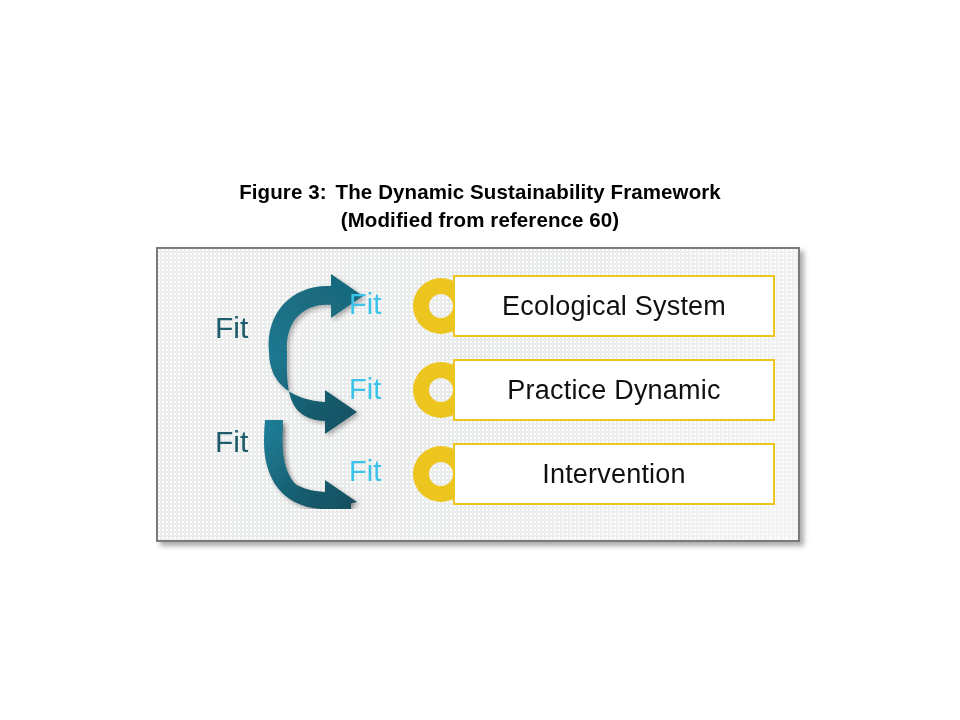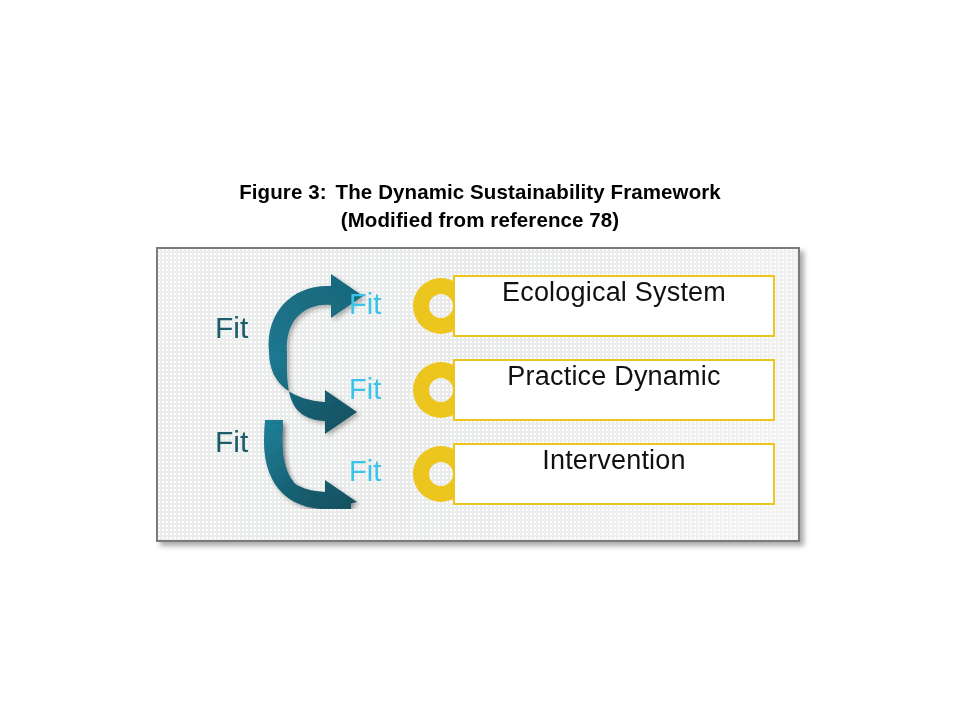--- a/index.html
+++ b/index.html
@@ -107,38 +107,38 @@
   .label-box {
     position: absolute;
     left: 40px;
     top: 0;
     width: 322px;
     height: 62px;
     box-sizing: border-box;
     background: #ffffff;
     border: 2px solid #ecc61e;
     display: flex;
-    align-items: flex-start;
+    align-items: center;
     justify-content: center;
   }
   .label-box-text {
     color: #101010;
     font-size: 27px;
     font-weight: 400;
     letter-spacing: 0.2px;
     font-family: "Liberation Sans", sans-serif;
     white-space: nowrap;
   }
 </style>
 </head>
 <body>
 
 <div id="figure-caption">
   <span id="caption-line-1"><span>Figure 3:</span><span class="cap-pad"></span><span>The Dynamic Sustainability Framework</span></span>
-  <span id="caption-line-2">(Modified from reference  78)</span>
+  <span id="caption-line-2">(Modified from reference  60)</span>
 </div>
 
 <div id="diagram-frame">
   <div id="diagram-inner">
 
     <span class="fit-outer" id="fit-outer-top">Fit</span>
     <span class="fit-outer" id="fit-outer-bottom">Fit</span>
 
     <div id="spiral-arrows">
       <svg viewBox="0 0 110 235" width="110" height="235" xmlns="http://www.w3.org/2000/svg">

